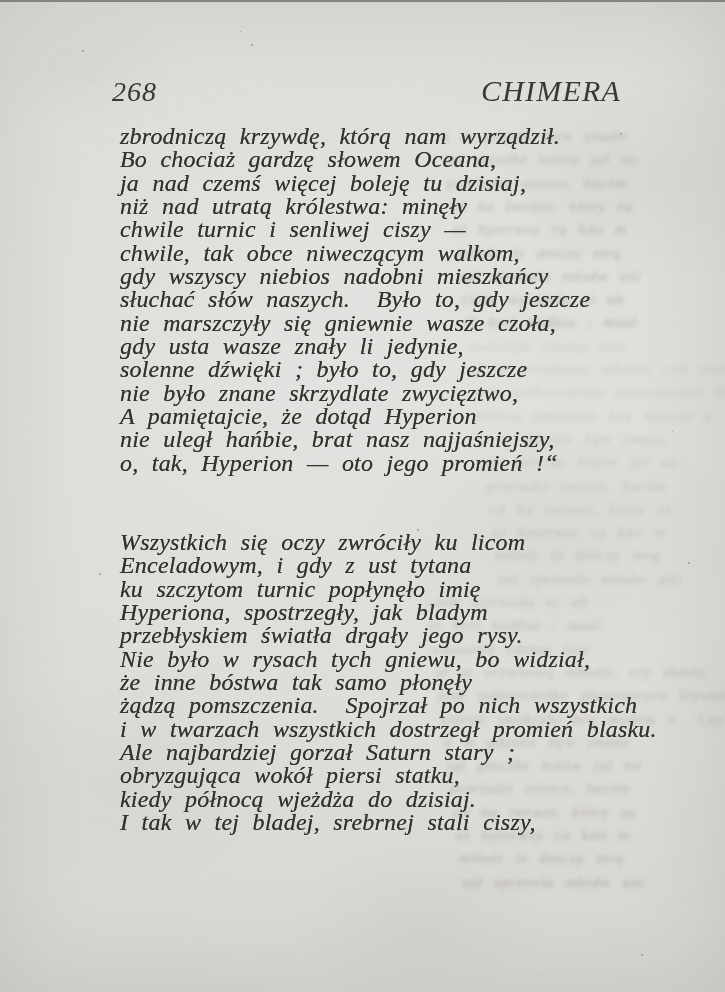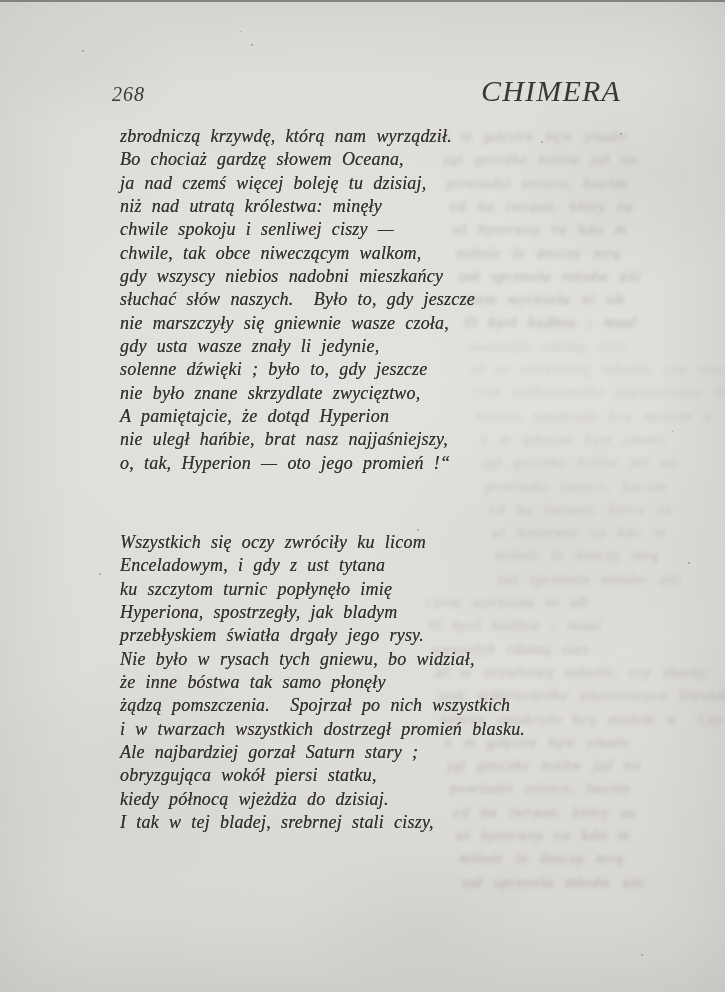--- a/index.html
+++ b/index.html
@@ -24,25 +24,25 @@
       radial-gradient(280px 190px at 76% 54%, rgba(0,0,0,.026), transparent 70%),
       radial-gradient(230px 170px at 18% 78%, rgba(0,0,0,.022), transparent 70%),
       radial-gradient(190px 120px at 58% 93%, rgba(0,0,0,.030), transparent 70%),
       radial-gradient(300px 160px at 40% 22%, rgba(255,255,255,.05), transparent 70%);
   }
   .header{
     position:absolute;top:74px;left:112px;right:104px;
     display:flex;justify-content:space-between;align-items:baseline;
     font-style:italic;color:#3a3833;
   }
-  .pagenum{font-size:20px;letter-spacing:1px;}
+  .pagenum{font-size:28px;letter-spacing:1px;}
   .journal{font-size:30px;letter-spacing:1.2px;font-family:Liberation Serif, serif;}
   .poem{
     position:absolute;left:120px;top:125px;width:490px;
-    font-style:italic;font-size:18px;line-height:23.33px;
+    font-style:italic;font-size:24px;line-height:23.33px;
     color:#34322d;word-spacing:.30em;letter-spacing:.2px;
   }
   .stanza + .stanza{margin-top:56px;}
   .line{white-space:pre;text-shadow:0 0 .5px rgba(42,40,36,.75);}
   .ghost{position:absolute;inset:0;pointer-events:none;}
   .ghost-line{
     position:absolute;font-style:italic;font-size:15.5px;
     color:rgba(96,92,84,.55);filter:blur(2px);
     white-space:pre;letter-spacing:1px;word-spacing:6px;
   }
@@ -94,21 +94,21 @@
     <span class="pagenum">268</span>
     <span class="journal">CHIMERA</span>
   </div>
 
   <div class="poem" id="poem">
       <div class="stanza">
         <div class="line">zbrodniczą krzywdę, którą nam wyrządził.</div>
         <div class="line">Bo chociaż gardzę słowem Oceana,</div>
         <div class="line">ja nad czemś więcej boleję tu dzisiaj,</div>
         <div class="line">niż nad utratą królestwa: minęły</div>
-        <div class="line">chwile spokoju i senliwej ciszy —</div>
+        <div class="line">chwile turnic i senliwej ciszy —</div>
         <div class="line">chwile, tak obce niweczącym walkom,</div>
         <div class="line">gdy wszyscy niebios nadobni mieszkańcy</div>
         <div class="line">słuchać słów naszych.  Było to, gdy jeszcze</div>
         <div class="line">nie marszczyły się gniewnie wasze czoła,</div>
         <div class="line">gdy usta wasze znały li jedynie,</div>
         <div class="line">solenne dźwięki ; było to, gdy jeszcze</div>
         <div class="line">nie było znane skrzydlate zwycięztwo,</div>
         <div class="line">A pamiętajcie, że dotąd Hyperion</div>
         <div class="line">nie uległ hańbie, brat nasz najjaśniejszy,</div>
         <div class="line">o, tak, Hyperion — oto jego promień !“</div>

